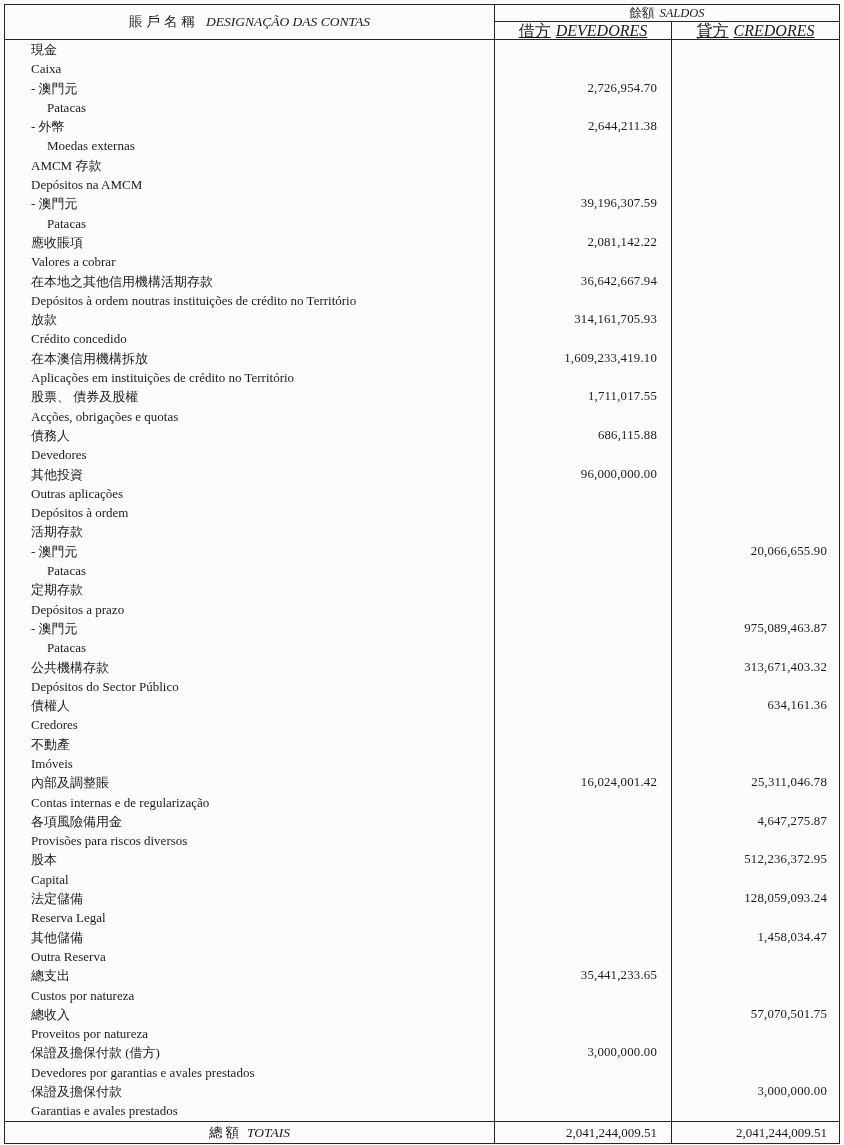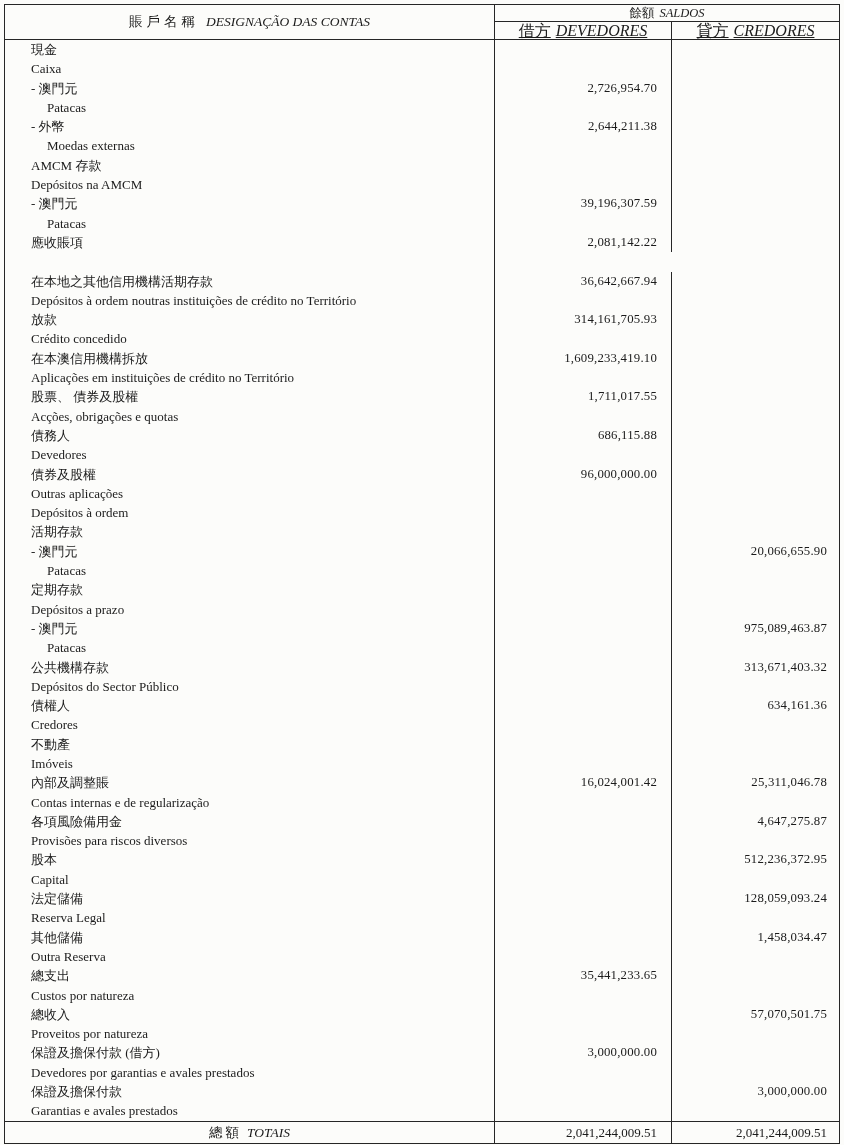--- a/index.html
+++ b/index.html
@@ -183,20 +183,21 @@
           <div class="cell label indent">Patacas</div>
           <div class="cell amount debit"></div>
           <div class="cell amount credit"></div>
         </div>
         <div class="row">
           <div class="cell label">應收賬項</div>
           <div class="cell amount debit">2,081,142.22</div>
           <div class="cell amount credit"></div>
         </div>
         <div class="row">
+          <div class="cell label">Valores a cobrar</div>
           <div class="cell amount debit"></div>
           <div class="cell amount credit"></div>
         </div>
         <div class="row">
           <div class="cell label">在本地之其他信用機構活期存款</div>
           <div class="cell amount debit">36,642,667.94</div>
           <div class="cell amount credit"></div>
         </div>
         <div class="row">
           <div class="cell label">Depósitos à ordem noutras instituições de crédito no Território</div>
@@ -237,21 +238,21 @@
           <div class="cell label">債務人</div>
           <div class="cell amount debit">686,115.88</div>
           <div class="cell amount credit"></div>
         </div>
         <div class="row">
           <div class="cell label">Devedores</div>
           <div class="cell amount debit"></div>
           <div class="cell amount credit"></div>
         </div>
         <div class="row">
-          <div class="cell label">債券及股權</div>
+          <div class="cell label">其他投資</div>
           <div class="cell amount debit">96,000,000.00</div>
           <div class="cell amount credit"></div>
         </div>
         <div class="row">
           <div class="cell label">Outras aplicações</div>
           <div class="cell amount debit"></div>
           <div class="cell amount credit"></div>
         </div>
         <div class="row">
           <div class="cell label">Depósitos à ordem</div>

